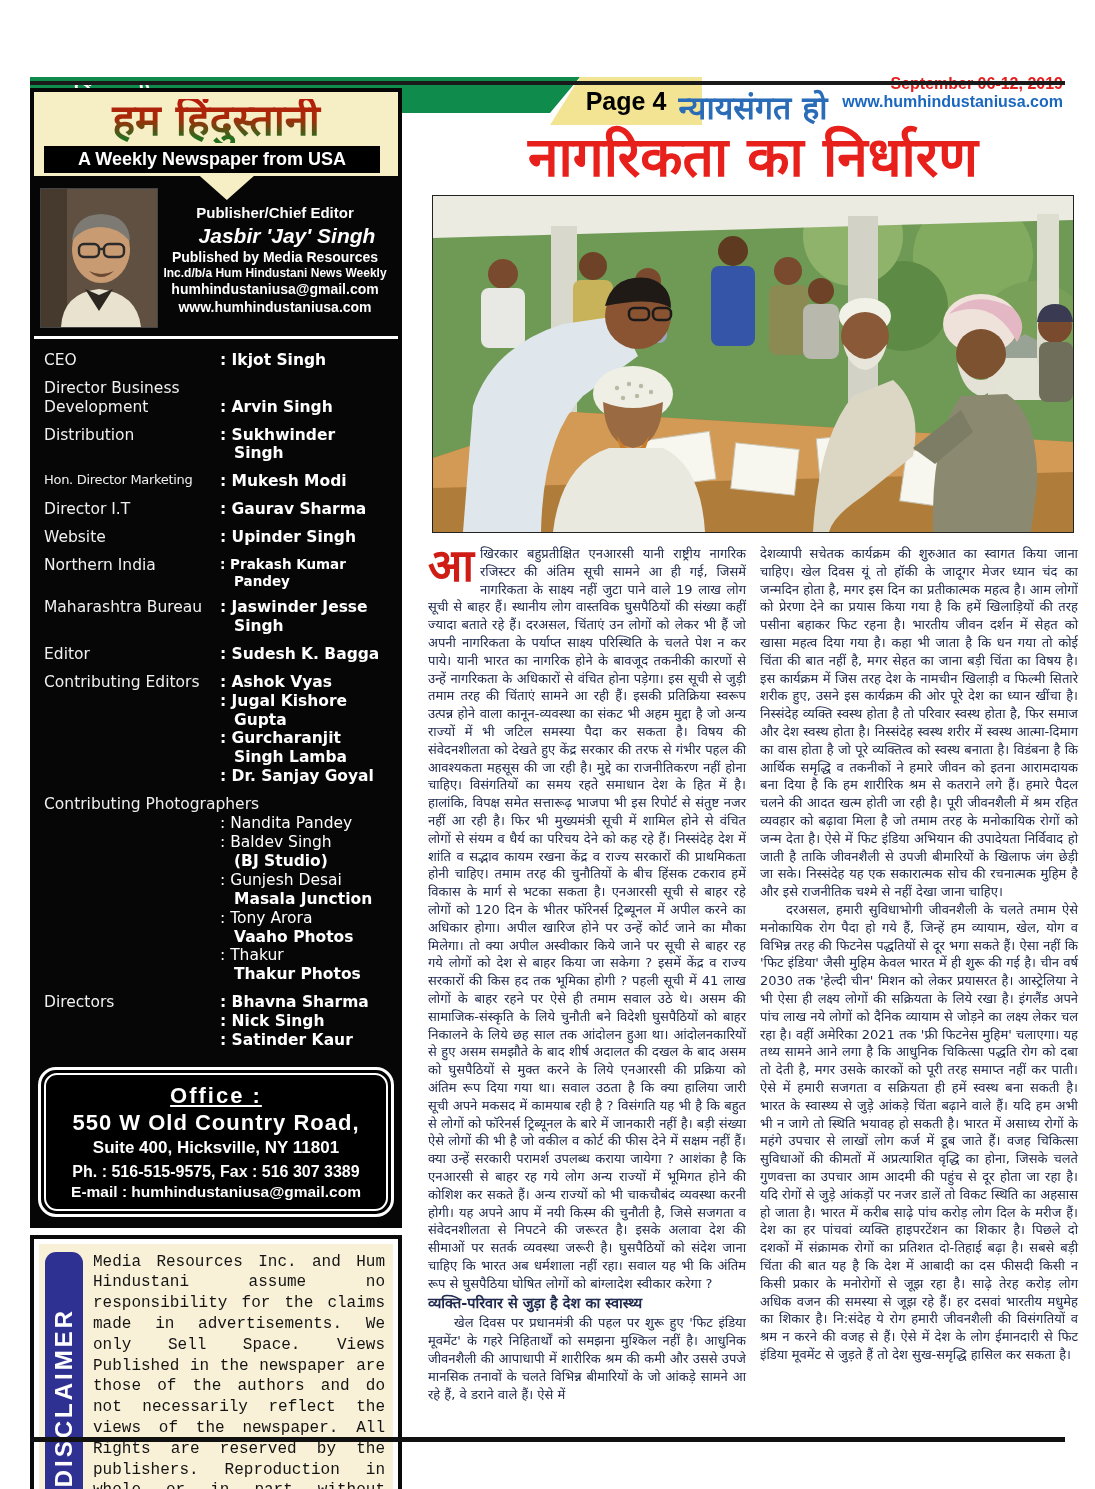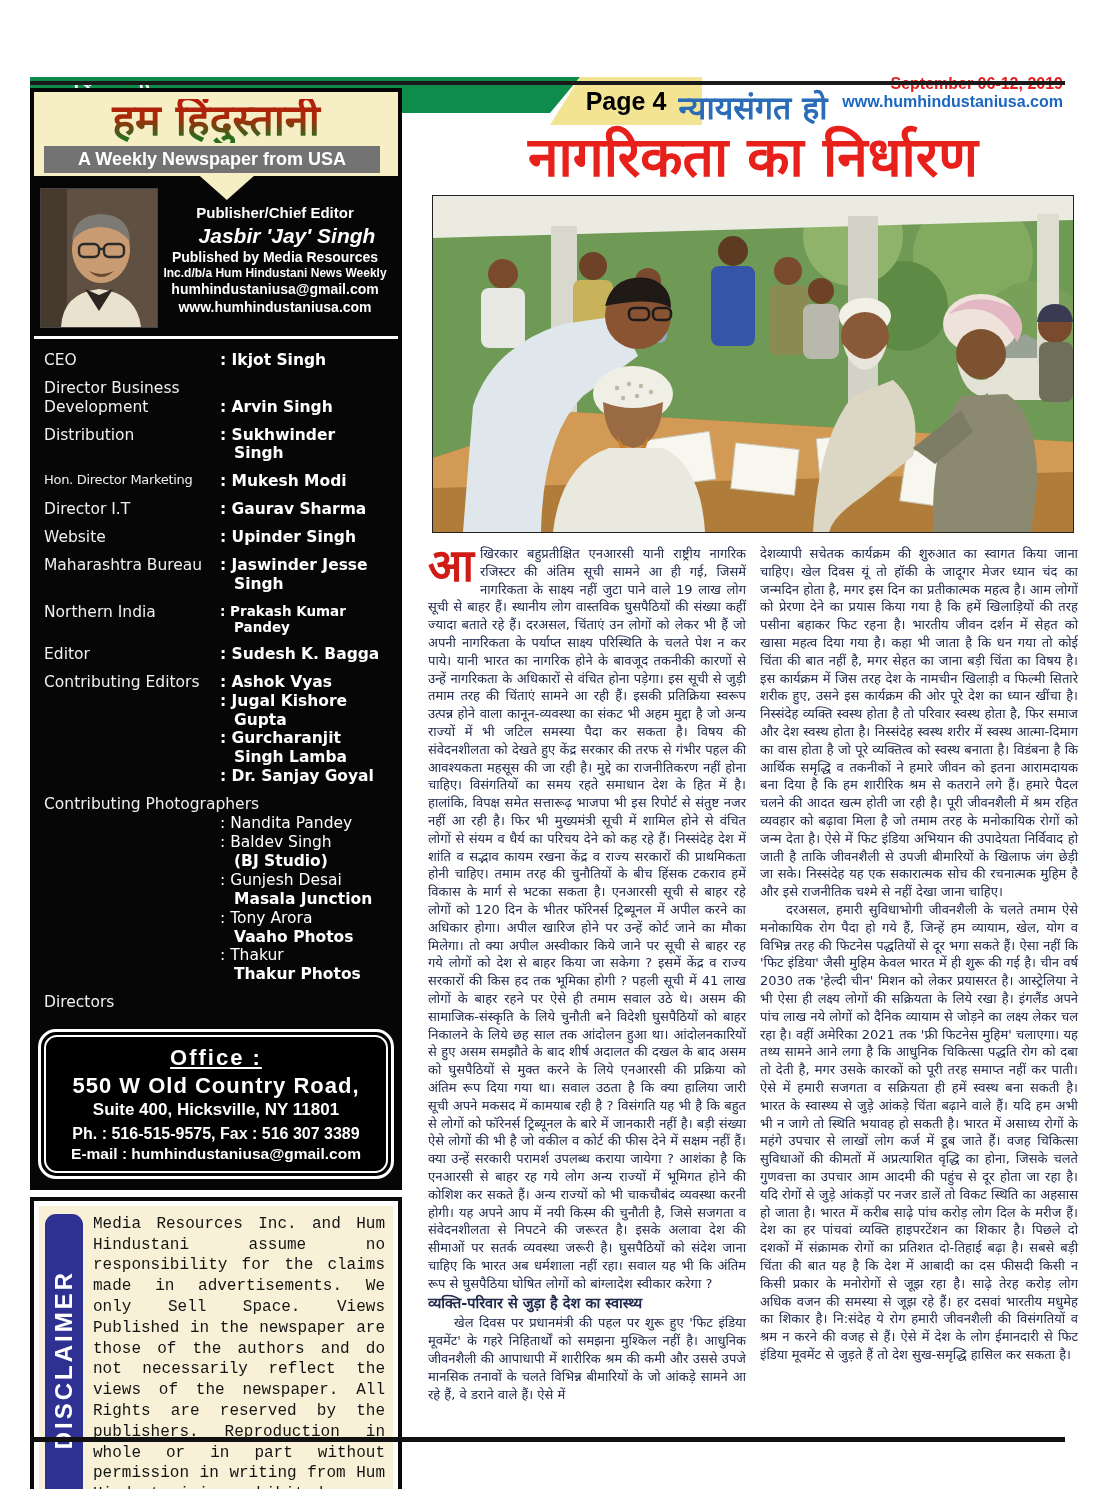--- a/index.html
+++ b/index.html
@@ -24,21 +24,21 @@
   .hdr-rule{position:absolute;left:30px;top:81px;width:1035px;height:4px;background:#1a1a1a;}
   .bottom-rule{position:absolute;left:30px;top:1437px;width:1035px;height:5px;background:#111;}
   
   .sidebar{position:absolute;left:30px;top:88px;width:372px;}
   .sb-black{background:#060606;padding:4px 4px 8px 4px;}
   .masthead{background:#f6eec5;padding:7px 4px 3px 4px;text-align:center;position:relative;}
   .mh-logo{font-size:43px;font-weight:bold;line-height:1.02;color:#9b2f10;
            background:linear-gradient(180deg,#b71c0c 0%,#a62a08 45%,#256e1e 90%);}
   @supports ((-webkit-background-clip:text) or (background-clip:text)){
     .mh-logo{-webkit-background-clip:text;background-clip:text;color:transparent;}}
-  .mh-tag{background:#737373;color:#fff;font-weight:bold;font-size:18px;padding:3px 6px;
+  .mh-tag{background:#000000;color:#fff;font-weight:bold;font-size:18px;padding:3px 6px;
           margin:3px 14px 0 6px;font-family:"Liberation Sans",sans-serif;}
   .masthead::after{content:"";position:absolute;left:50%;top:100%;transform:translateX(-30%);
           border-left:27px solid transparent;border-right:27px solid transparent;
           border-top:24px solid #f6eec5;z-index:2;}
   .pub-row{display:flex;padding:12px 6px 8px 6px;border-bottom:3px solid #fff;align-items:flex-start;}
   .pub-photo{width:116px;height:138px;flex:none;border:1px solid #444;background:#5a4a3a;}
   .pub-info{flex:1;color:#fff;text-align:center;margin-top:16px;line-height:1.25;
             font-family:"Liberation Sans",sans-serif;}
   .pub-role{font-weight:bold;font-size:15px;}
   .pub-name{font-weight:bold;font-style:italic;font-size:21px;padding-left:24px;}
@@ -171,29 +171,29 @@
               <div class="sv">: Gaurav Sharma</div>
             </div>
         </div>
         <div class="staff-row">
           <div class="staff-label">Website</div>
           <div class="staff-vals">
               <div class="sv">: Upinder Singh</div>
             </div>
         </div>
         <div class="staff-row">
+          <div class="staff-label">Northern India</div>
+          <div class="staff-vals">
+              <div class="sv val-sm">: Prakash Kumar Pandey</div>
+            </div>
+        </div>
+        <div class="staff-row">
           <div class="staff-label">Maharashtra Bureau</div>
           <div class="staff-vals">
               <div class="sv">: Jaswinder Jesse Singh</div>
-            </div>
-        </div>
-        <div class="staff-row">
-          <div class="staff-label">Northern India</div>
-          <div class="staff-vals">
-              <div class="sv val-sm">: Prakash Kumar Pandey</div>
             </div>
         </div>
         <div class="staff-row">
           <div class="staff-label">Editor</div>
           <div class="staff-vals">
               <div class="sv">: Sudesh K. Bagga</div>
             </div>
         </div>
         <div class="staff-row">
           <div class="staff-label">Contributing Editors</div>
@@ -213,20 +213,25 @@
             <div class="sv sv-reg">: Gunjesh Desai</div>
             <div class="sv sv-ind">Masala Junction</div>
             <div class="sv sv-reg">: Tony Arora</div>
             <div class="sv sv-ind">Vaaho Photos</div>
             <div class="sv sv-reg">: Thakur</div>
             <div class="sv sv-ind">Thakur Photos</div>
           </div>
         </div>
         <div class="staff-row">
           <div class="staff-label">Directors</div>
+          <div class="staff-vals">
+            <div class="sv">: Bhavna Sharma</div>
+            <div class="sv">: Nick Singh</div>
+            <div class="sv">: Satinder Kaur</div>
+          </div>
         </div>
       </div>
 
       <div class="office">
         <div class="office-inner">
           <div class="of-title">Office :</div>
           <div class="of-l1">550 W Old Country Road,</div>
           <div class="of-l2">Suite 400, Hicksville, NY 11801</div>
           <div class="of-l3">Ph. : 516-515-9575, Fax : 516 307 3389</div>
           <div class="of-l4">E-mail : humhindustaniusa@gmail.com</div>

